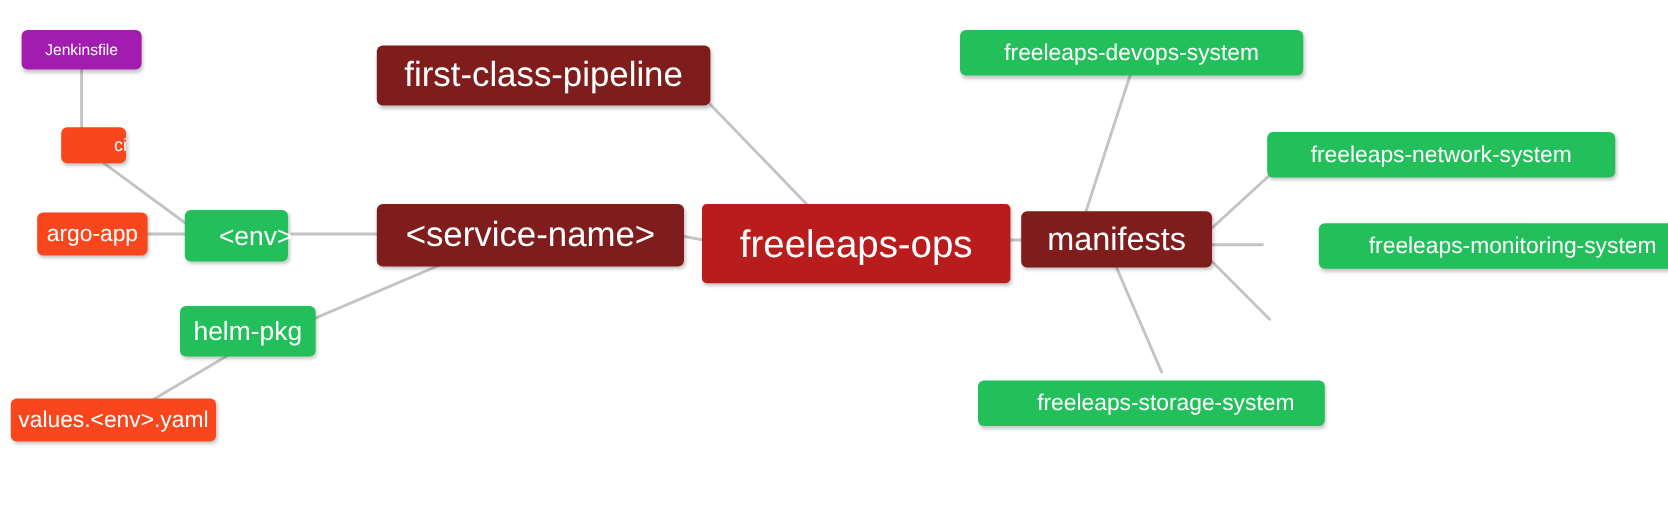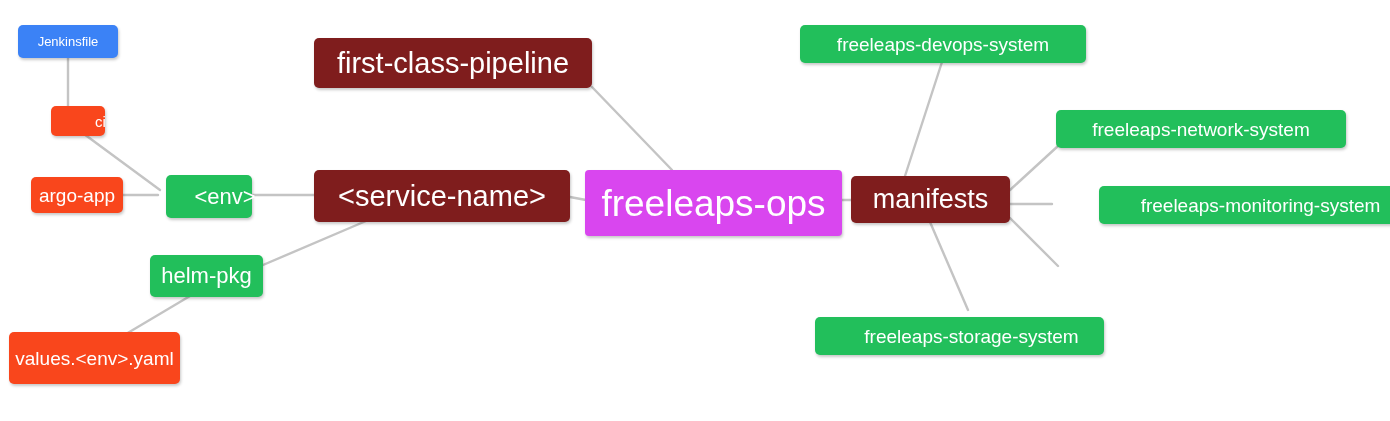--- a/index.html
+++ b/index.html
@@ -36,27 +36,27 @@
     color: #ffffff;
     border-radius: 5px;
     white-space: nowrap;
     line-height: 1;
     letter-spacing: 0px;
     box-shadow: 1px 2px 3px rgba(0,0,0,0.22);
     z-index: 2;
     user-select: none;
   }
   .n-root {
-    background: #d946ef;
+    background: #b91c1c;
     border-radius: 4px;
-    font-size: 37px;
+    font-size: 32px;
   }
   .n-blue  { background: #7f1d1d; }
   .n-green { background: #22bf5b; }
-  .n-orange{ background: #3b82f6; }
+  .n-orange{ background: #a21caf; }
   .n-red   { background: #f9461c; }
 
   .sz-xl  { font-size: 29px; }
   .sz-lg  { font-size: 27px; }
   .sz-md  { font-size: 22px; }
   .sz-sm  { font-size: 19px; }
   .sz-xs  { font-size: 15px; }
   .sz-xxs { font-size: 13px; }
 </style>
 </head>
@@ -102,25 +102,25 @@
   </div>
 
   <div class="node n-red sz-xs" style="left:51px; top:106px; width:54px; height:30px;padding-left:45px;">
     <span>ci</span>
   </div>
 
   <div class="node n-red sz-sm" style="left:31px; top:177px; width:92px; height:36px;">
     <span>argo-app</span>
   </div>
 
-  <div class="node n-red sz-sm" style="left:9px; top:332px; width:171px; height:52px;">
+  <div class="node n-red sz-sm" style="left:9px; top:332px; width:171px; height:36px;">
     <span>values.&lt;env&gt;.yaml</span>
   </div>
 
-  <div class="node n-green sz-md" style="left:166px; top:175px; width:86px; height:43px;padding-left:32px;">
+  <div class="node n-green sz-md" style="left:154px; top:175px; width:86px; height:43px;padding-left:32px;">
     <span>&lt;env&gt;</span>
   </div>
 
   <div class="node n-green sz-md" style="left:150px; top:255px; width:113px; height:42px;">
     <span>helm-pkg</span>
   </div>
 
   <div class="node n-blue sz-xl" style="left:314px; top:38px; width:278px; height:50px;">
     <span>first-class-pipeline</span>
   </div>

